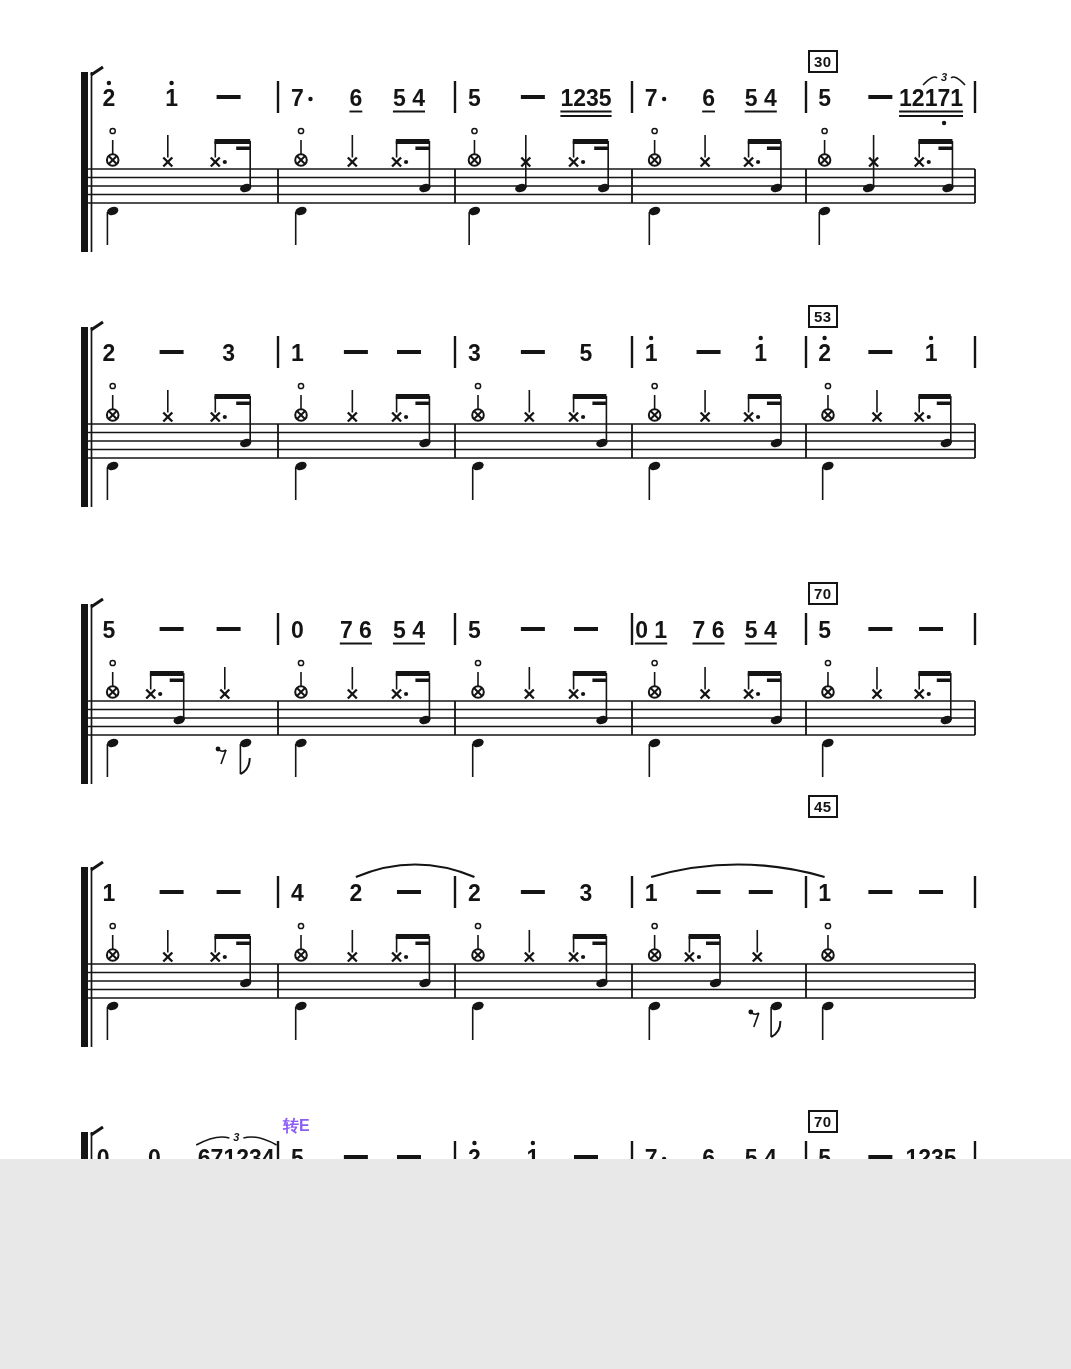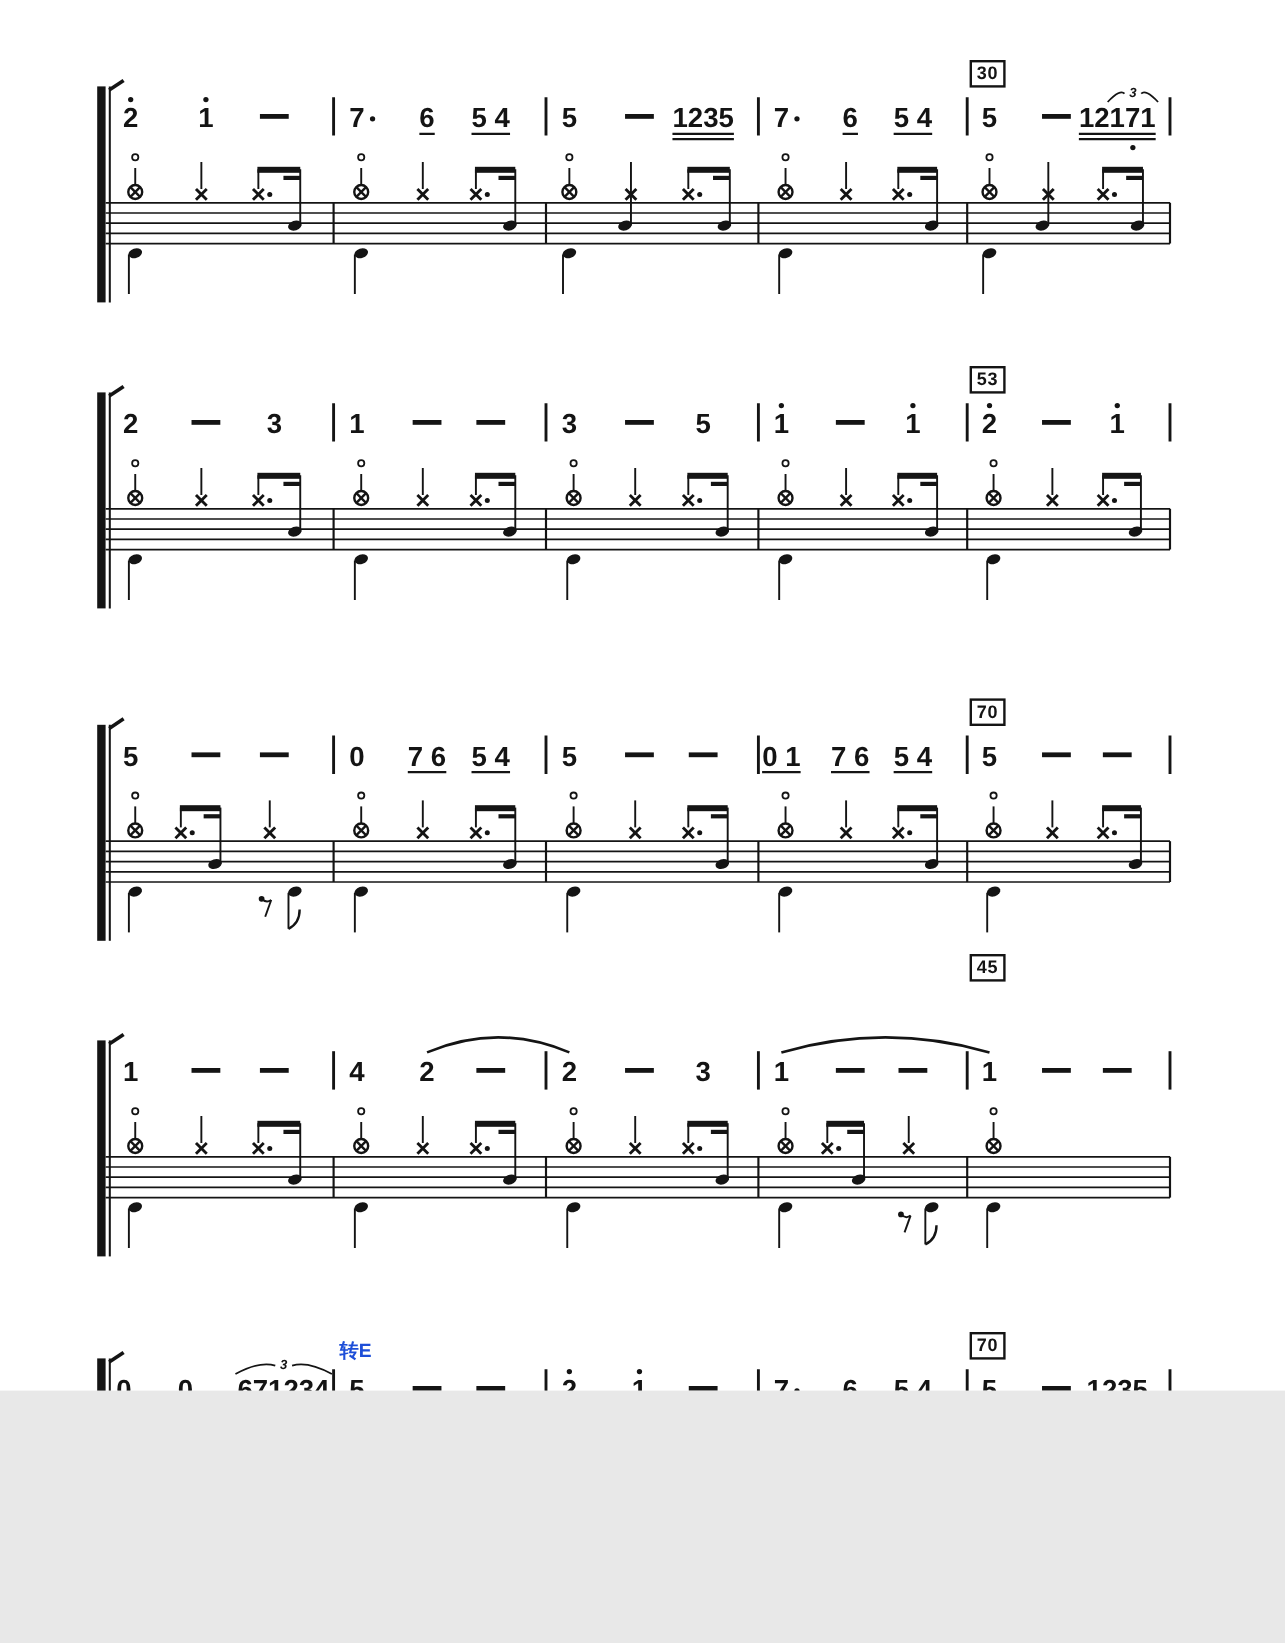--- a/index.html
+++ b/index.html
@@ -1,21 +1,21 @@
 <!DOCTYPE html>
 <html><head>
 <meta charset="utf-8">
 <style>
   html,body{margin:0;padding:0;background:#e8e8e8;}
   .page{position:relative;width:1071px;height:1159px;background:#ffffff;overflow:hidden;
         font-family:"Liberation Sans","DejaVu Sans",sans-serif;}
   .system{position:absolute;left:0;width:1071px;height:235px;}
   .mnum{position:absolute;left:808px;border:2px solid #141414;background:#fff;color:#141414;
         font-weight:bold;font-size:15px;line-height:19px;padding:0 4px;letter-spacing:.5px;}
-  .annot{position:absolute;left:283px;top:1116px;color:#1d4ed8;font-weight:bold;font-size:16px;}
+  .annot{position:absolute;left:283px;top:1116px;color:#8b5cf6;font-weight:bold;font-size:16px;}
 </style>
 </head>
 <body>
 
 <div class="page">
   <div class="mnum" style="top:50px">30</div>
   <div class="mnum" style="top:305px">53</div>
   <div class="mnum" style="top:582px">70</div>
   <div class="mnum" style="top:795px">45</div>
   <div class="mnum" style="top:1110px">70</div>

